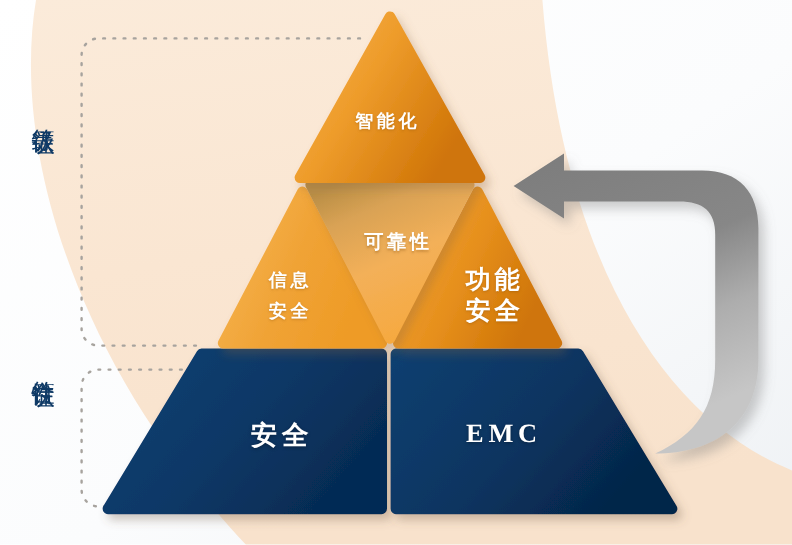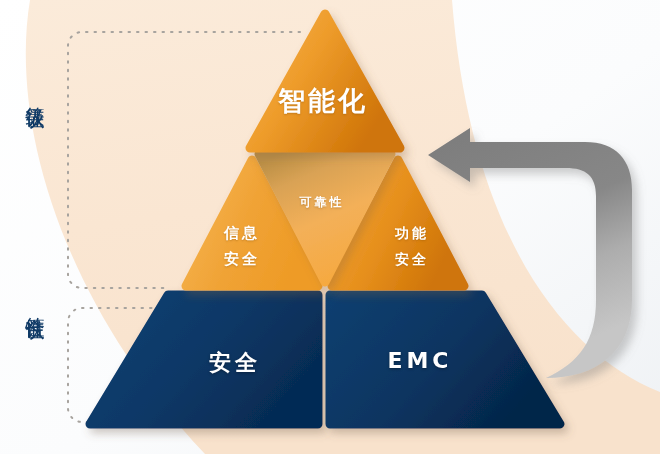--- a/index.html
+++ b/index.html
@@ -37,33 +37,33 @@
     position:absolute;
     color:#ffffff;
     font-weight:bold;
     text-align:center;
     white-space:pre-line;
     letter-spacing:3px;
     text-shadow:0 1px 2px rgba(120,70,10,.35);
     font-family:"DejaVu Sans","Liberation Sans",sans-serif;
     pointer-events:none;
   }
-  #t-intel{left:258px;top:88px;width:130px;font-size:27px;line-height:26px;}
-  #t-rely{left:262px;top:190px;width:120px;font-size:12px;line-height:24px;}
+  #t-intel{left:258px;top:88px;width:130px;font-size:15px;line-height:26px;}
+  #t-rely{left:272px;top:190px;width:120px;font-size:16px;line-height:24px;}
   #t-info{left:192px;top:220px;width:100px;font-size:15px;line-height:26px;}
-  #t-func{left:362px;top:220px;width:100px;font-size:14px;line-height:26px;}
+  #t-func{left:362px;top:220px;width:100px;font-size:21px;line-height:26px;}
   .blue-text{
     position:absolute;color:#ffffff;font-weight:bold;text-align:center;
     letter-spacing:4px;font-size:22px;
     text-shadow:0 1px 3px rgba(0,0,0,.35);
     font-family:"DejaVu Sans","Liberation Sans",sans-serif;
     pointer-events:none;
   }
   #t-safety{left:170px;top:348px;width:130px;}
-  #t-emc{left:355px;top:348px;width:130px;}
+  #t-emc{left:355px;top:348px;width:130px;font-family:Liberation Serif, serif;}
 </style>
 </head>
 <body>
 
 <div id="stage">
 
   <svg class="layer" viewBox="0 0 660 454">
     <defs>
       <linearGradient id="gWhite" x1="0" y1="0" x2="1" y2="1">
         <stop offset="0%" stop-color="#ffffff"></stop>

